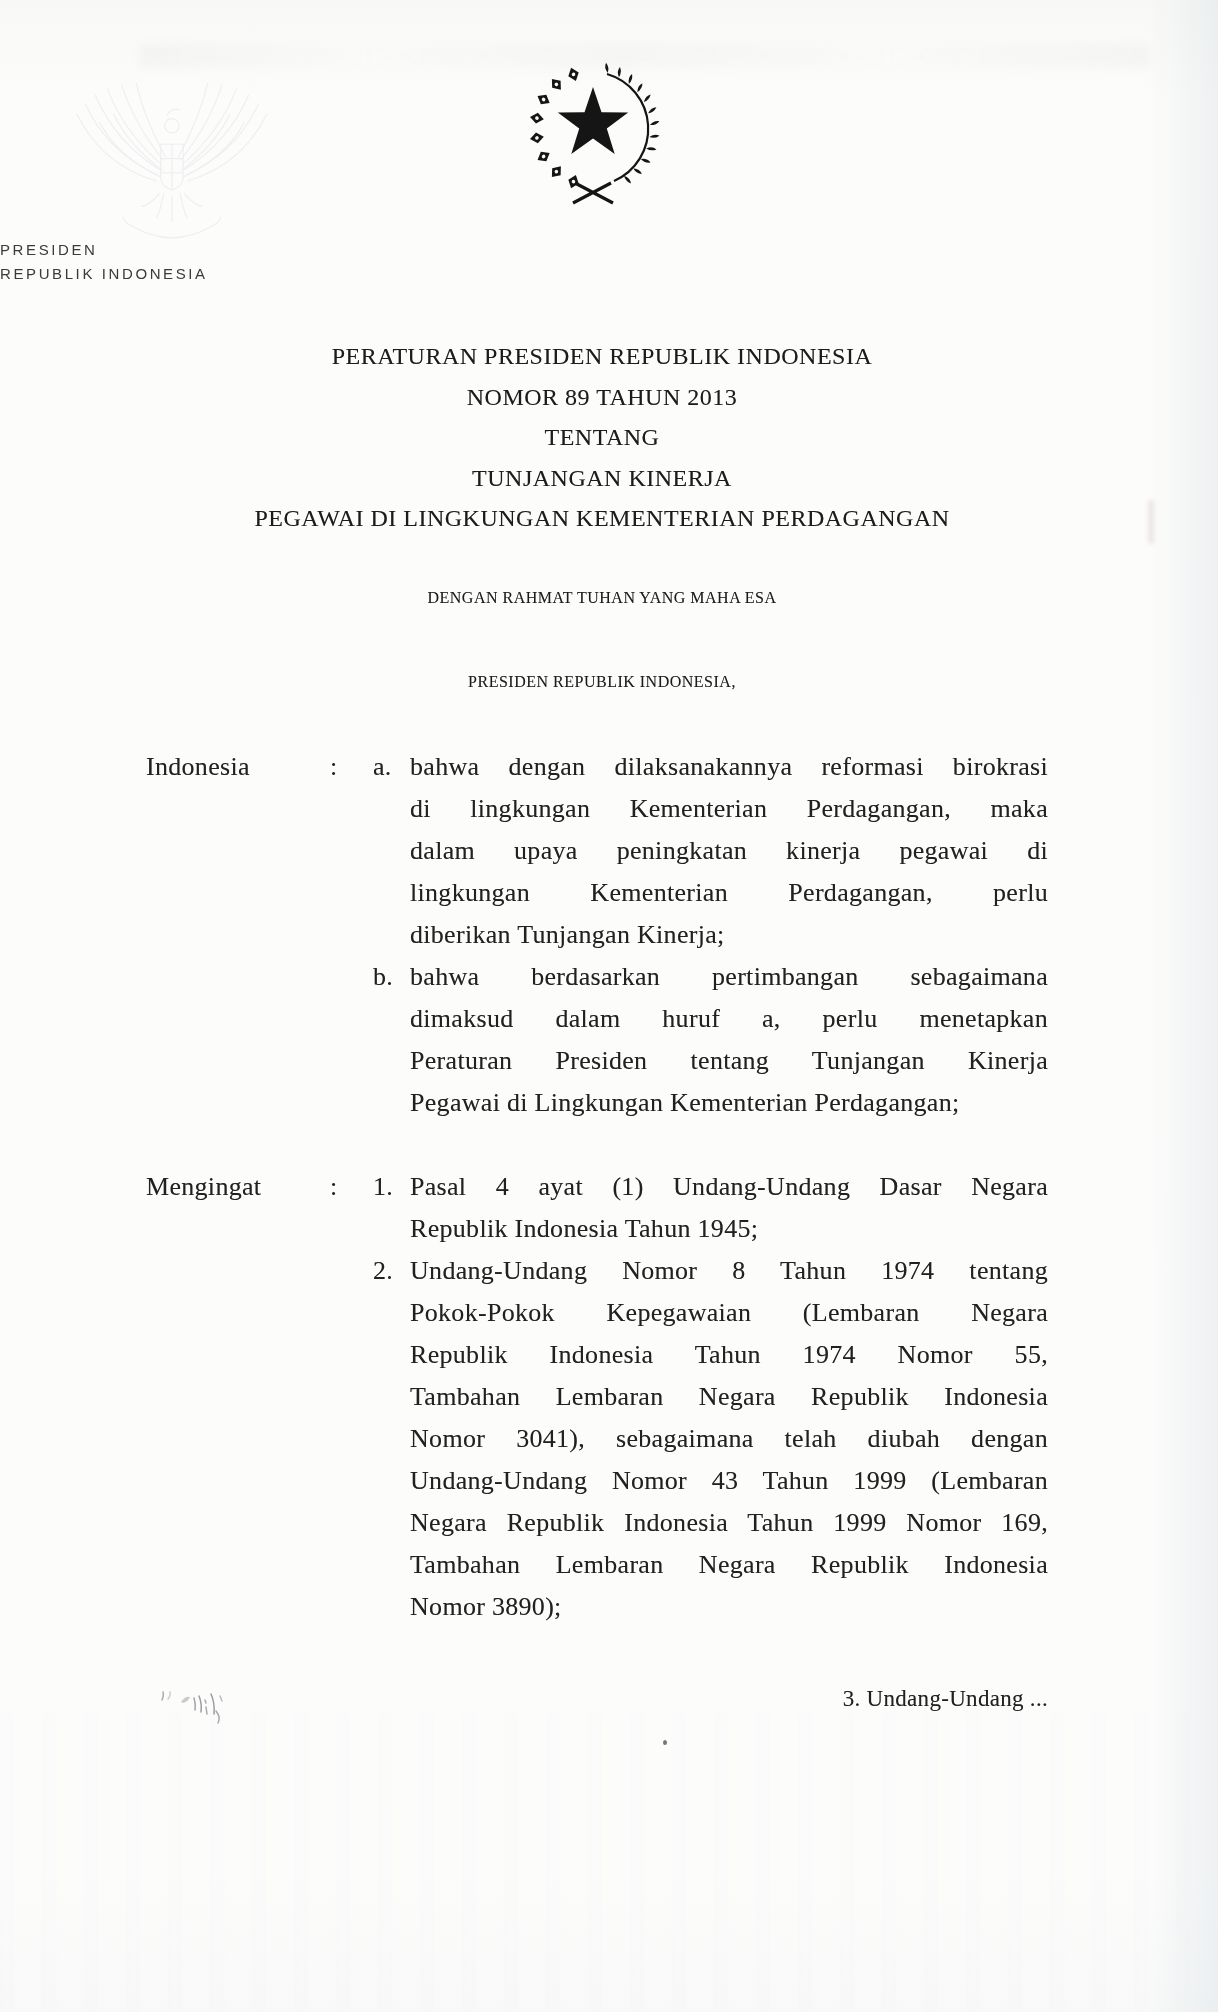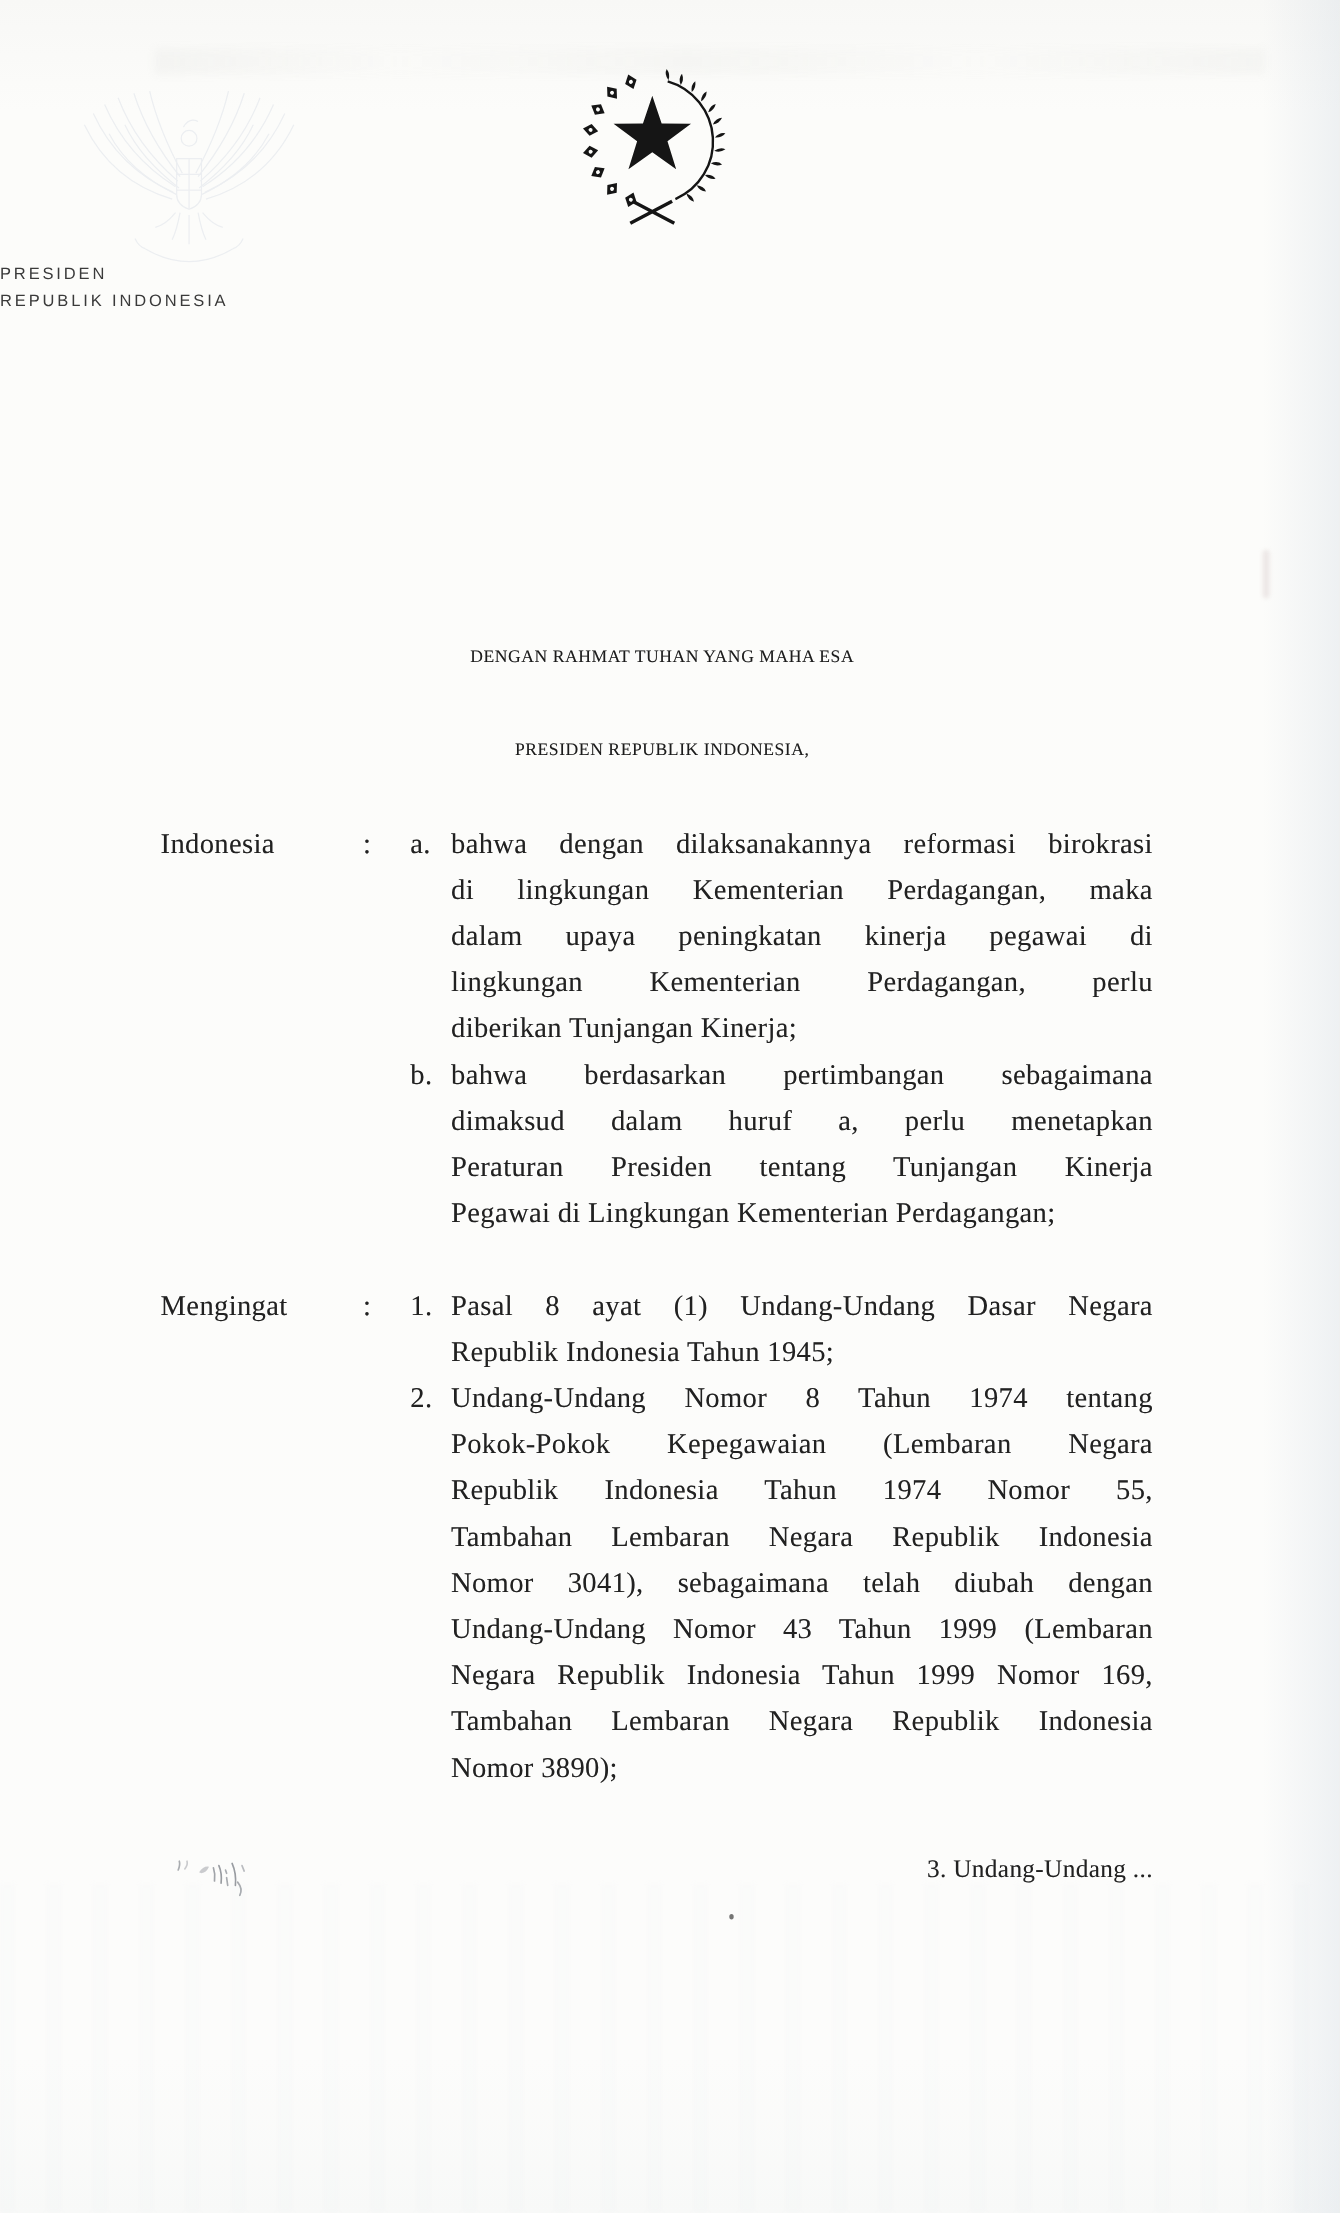--- a/index.html
+++ b/index.html
@@ -176,20 +176,27 @@
       </g>
       <path d="M62 127 L100 147 M98 127 L60 147" stroke="#151515" stroke-width="3.2"></path>
     </svg>
   </span>
 
   <div class="org">
     <div>PRESIDEN</div>
     <div>REPUBLIK INDONESIA</div>
   </div>
 
+  <div class="headings title-block">
+      <div>PERATURAN PRESIDEN REPUBLIK INDONESIA</div>
+      <div>NOMOR 89 TAHUN 2013</div>
+      <div>TENTANG</div>
+      <div>TUNJANGAN KINERJA</div>
+      <div>PEGAWAI DI LINGKUNGAN KEMENTERIAN PERDAGANGAN</div>
+    </div>
 
   <div class="headings invocation">DENGAN RAHMAT TUHAN YANG MAHA ESA</div>
   <div class="headings authority">PRESIDEN REPUBLIK INDONESIA,</div>
 
   <div class="doc-body">
       <div class="section">
         <div class="sec-label">Indonesia</div>
         <div class="sec-colon">:</div>
         <div class="sec-items">
           <div class="item">
@@ -213,21 +220,21 @@
           </div>
         </div>
       </div>
       <div class="section">
         <div class="sec-label">Mengingat</div>
         <div class="sec-colon">:</div>
         <div class="sec-items">
           <div class="item">
             <div class="marker">1.</div>
             <div class="lines">
-              <div class="jline">Pasal 8 ayat (1) Undang-Undang Dasar Negara</div>
+              <div class="jline">Pasal 4 ayat (1) Undang-Undang Dasar Negara</div>
               <div class="jline last">Republik Indonesia Tahun 1945;</div>
             </div>
           </div>
           <div class="item">
             <div class="marker">2.</div>
             <div class="lines">
               <div class="jline">Undang-Undang Nomor 8 Tahun 1974 tentang</div>
               <div class="jline">Pokok-Pokok Kepegawaian (Lembaran Negara</div>
               <div class="jline">Republik Indonesia Tahun 1974 Nomor 55,</div>
               <div class="jline">Tambahan Lembaran Negara Republik Indonesia</div>

